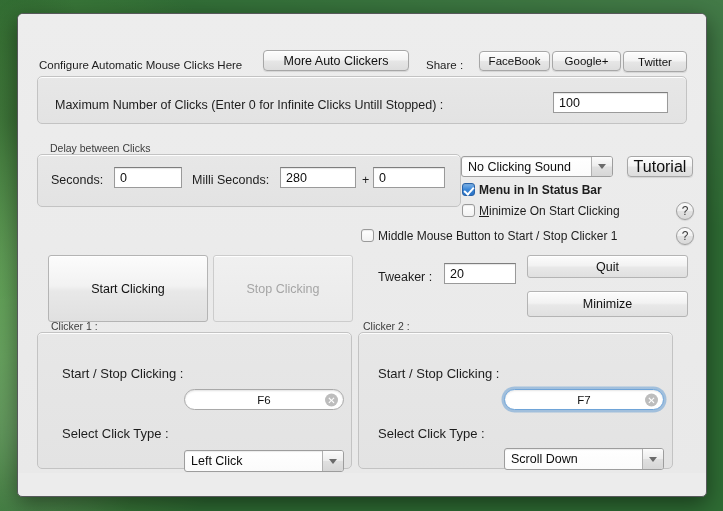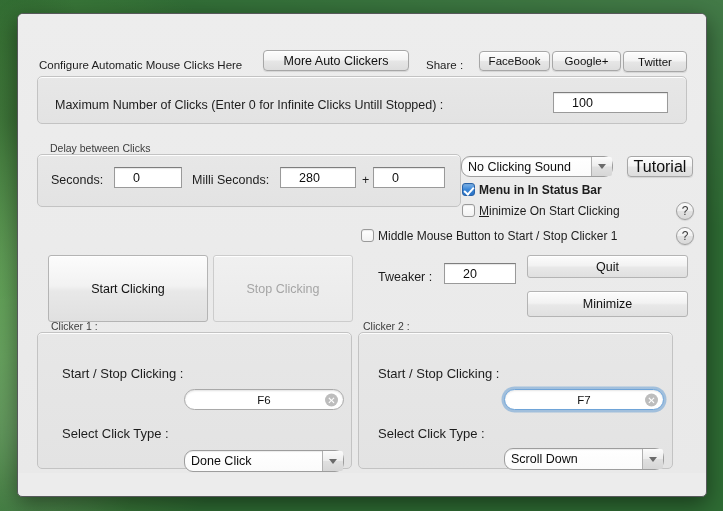--- a/index.html
+++ b/index.html
@@ -123,29 +123,29 @@
   .tfield {
     position: absolute;
     box-sizing: border-box;
     background: #ffffff;
     border: 1px solid #9a9a9a;
     border-top-color: #7e7e7e;
     font-size: 12.5px;
     color: #0d0d0d;
     display: flex;
     align-items: center;
-    padding-left: 18px;
+    padding-left: 5px;
     box-shadow: 0 1px 1px rgba(0,0,0,0.10) inset;
   }
   .combo {
     position: absolute;
     box-sizing: border-box;
     background: linear-gradient(180deg, #ffffff 0%, #fbfbfb 100%);
     border: 1px solid #9d9d9d;
-    border-radius: 9px;
+    border-radius: 3px;
     font-size: 12.5px;
     color: #0c0c0c;
     display: flex;
     align-items: center;
     padding-left: 6px;
     box-shadow: 0 1px 1px rgba(0,0,0,0.08) inset;
   }
   .combo .arrowbox {
     position: absolute;
     right: 0; top: 0; bottom: 0;
@@ -319,21 +319,21 @@
     <div class="groupbox" style="left:19px; top:318px; width:315px; height:137px;"></div>
 
     <div class="lbl" style="left:44px; top:352px; font-size:13px;">Start / Stop Clicking :</div>
     <div class="searchfield" style="left:166px; top:375px; width:160px;">
       <span>F6</span>
       <span class="clearx">✕</span>
     </div>
 
     <div class="lbl" style="left:44px; top:412px; font-size:13px;">Select Click Type :</div>
     <div class="combo" style="left:166px; top:436px; width:160px; height:22px;">
-      <span>Done Click</span>
+      <span>Left Click</span>
       <span class="arrowbox"></span>
     </div>
 
     <div class="small-lbl" style="left:345px; top:306px;">Clicker 2 :</div>
     <div class="groupbox" style="left:340px; top:318px; width:315px; height:137px;"></div>
 
     <div class="lbl" style="left:360px; top:352px; font-size:13px;">Start / Stop Clicking :</div>
     <div class="searchfield focused" style="left:486px; top:375px; width:160px;">
       <span>F7</span>
       <span class="clearx">✕</span>

